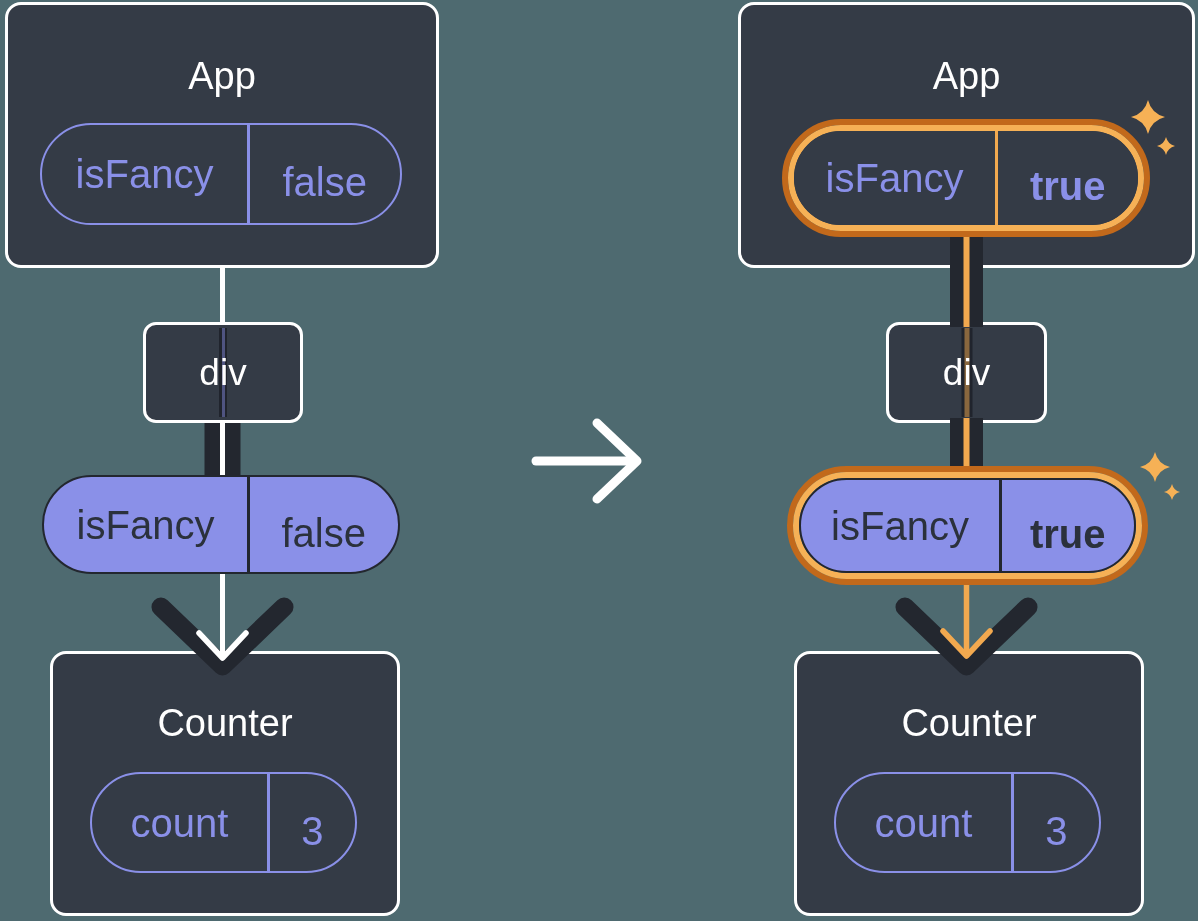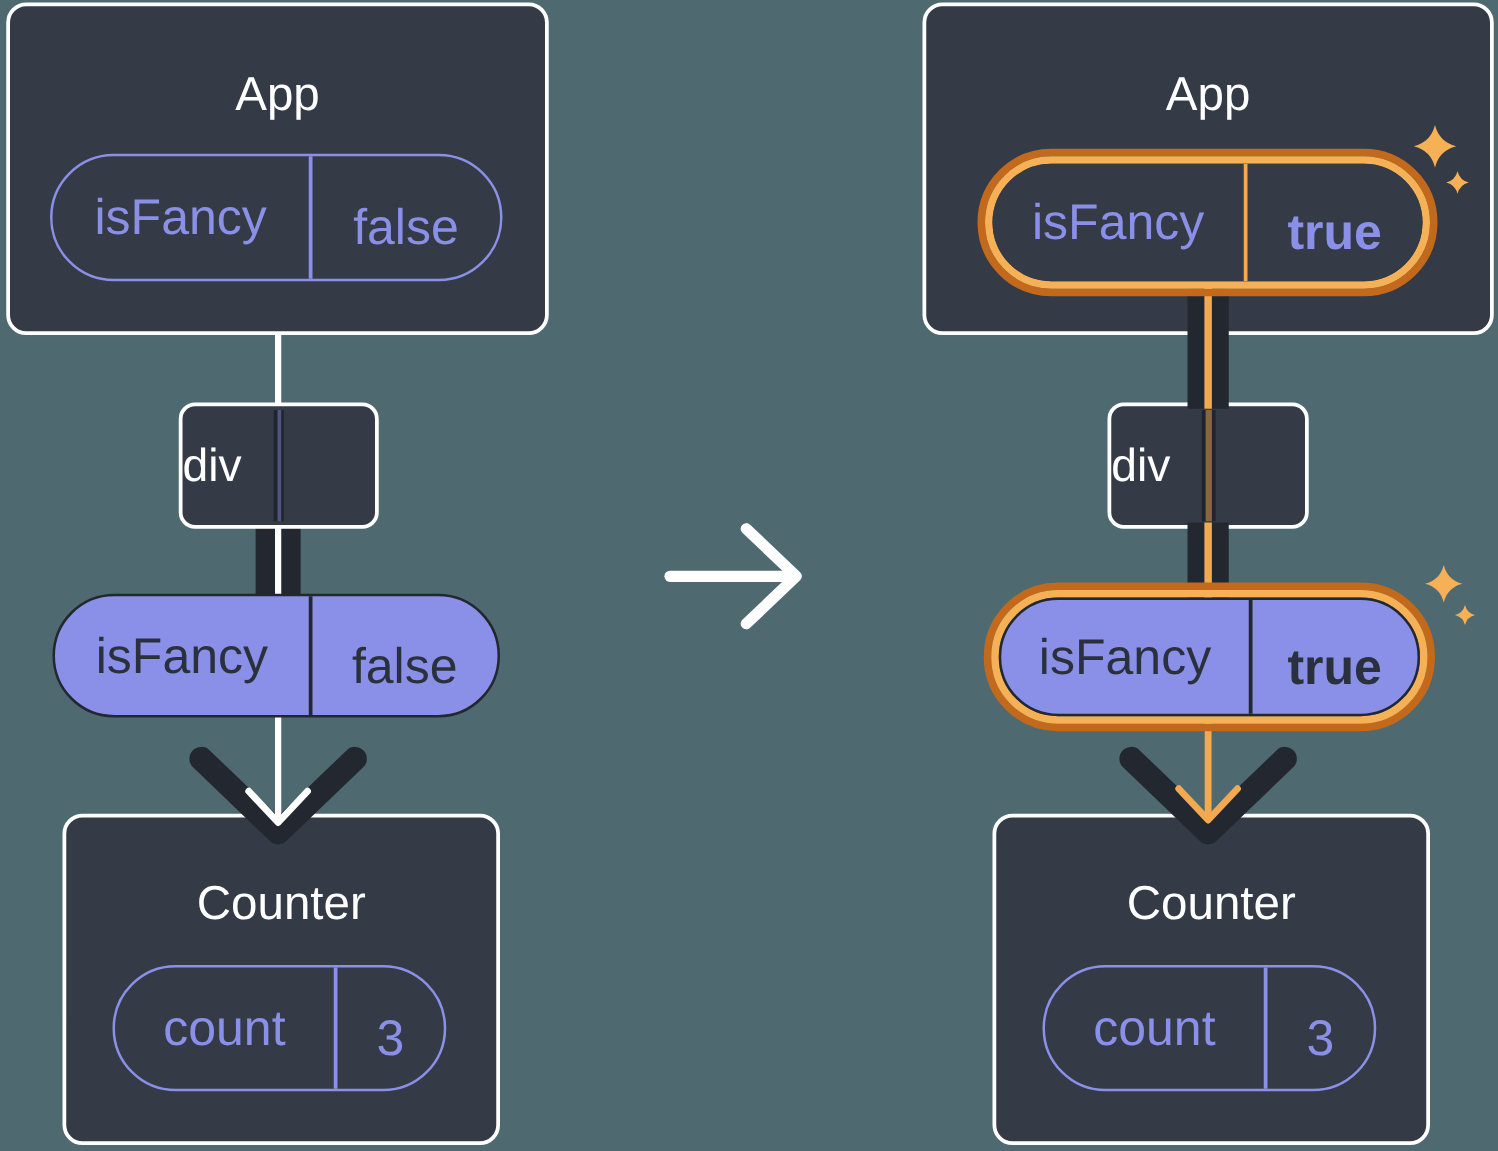--- a/index.html
+++ b/index.html
@@ -21,20 +21,21 @@
     position: absolute;
     z-index: 2;
     background: var(--node_fill, #343b46);
     border: 3px solid var(--white, #ffffff);
     border-radius: 16px;
   }
   .node.small {
     border-radius: 13px;
     display: flex;
     align-items: center;
+    justify-content: center;
   }
   .node-title {
     position: absolute;
     z-index: 2;
     text-align: center;
     color: var(--white, #ffffff);
     font-size: 38px;
     line-height: 1;
   }
   .node-label {

